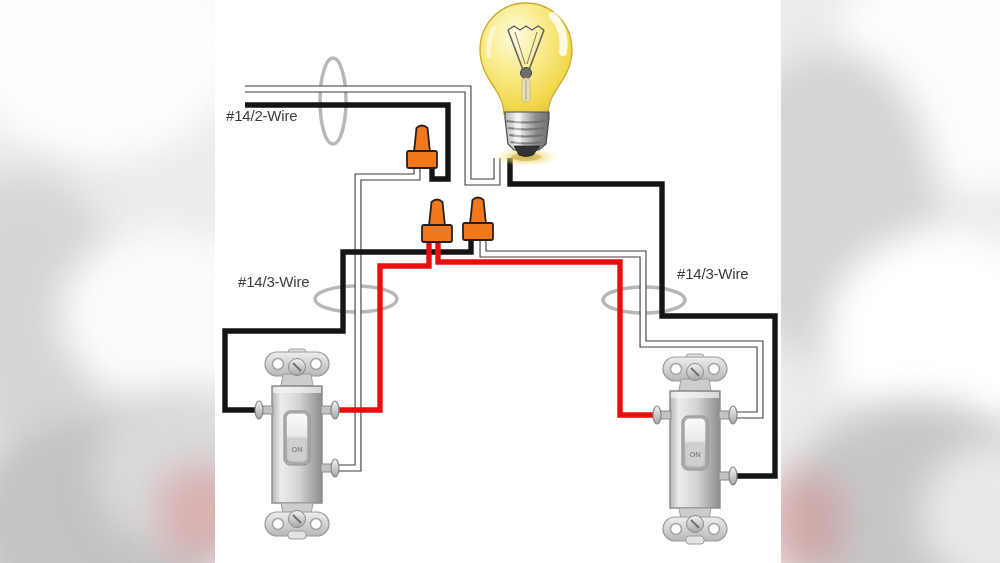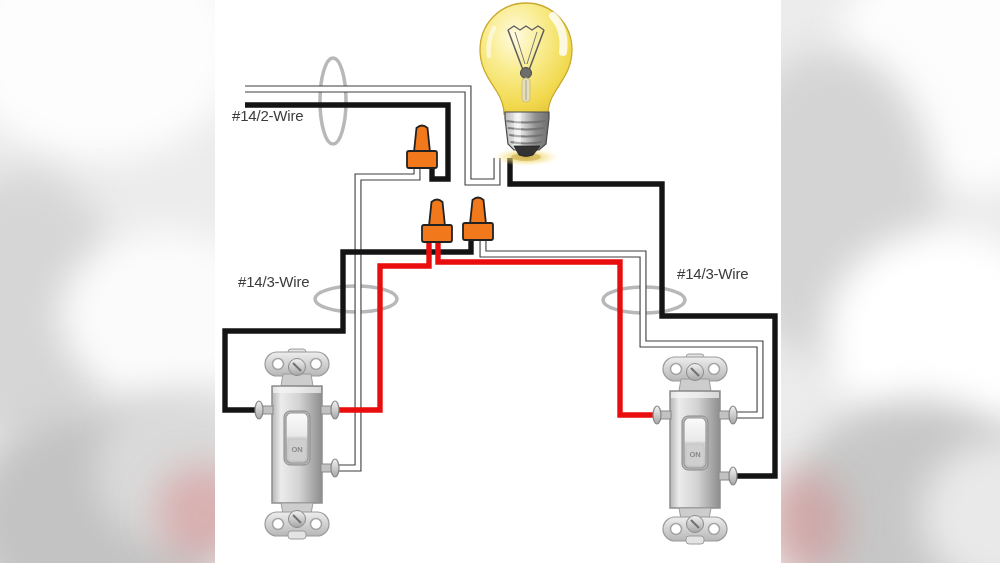--- a/index.html
+++ b/index.html
@@ -208,16 +208,16 @@
           <rect x="663" y="517" width="64" height="24" rx="12" fill="url(#gBracket)" stroke="#9a9a9a" stroke-width="1.2"></rect>
           <rect x="686" y="536" width="18" height="8" rx="3" fill="#e3e3e3" stroke="#9c9c9c" stroke-width="1"></rect>
           <circle cx="676" cy="529" r="5.5" fill="#ffffff" stroke="#a3a3a3" stroke-width="1.5"></circle>
           <circle cx="714" cy="529" r="5.5" fill="#ffffff" stroke="#a3a3a3" stroke-width="1.5"></circle>
           <circle cx="695" cy="524" r="8.5" fill="url(#gScrew)" stroke="#8a8a8a" stroke-width="1"></circle>
           <line x1="691" y1="520" x2="699" y2="528" stroke="#707070" stroke-width="2"></line>
         </g>
       </g>
   </svg>
 
-  <div class="wire-label" id="lbl0" style="left: 232px; top: 108px; color: rgb(60, 60, 60);">#14/2-Wire</div>
+  <div class="wire-label" id="lbl0" style="left: 226px; top: 108px; color: rgb(60, 60, 60);">#14/2-Wire</div>
   <div class="wire-label" id="lbl1" style="left: 238px; top: 274px; color: rgb(60, 60, 60);">#14/3-Wire</div>
   <div class="wire-label" id="lbl2" style="left: 677px; top: 266px; color: rgb(60, 60, 60);">#14/3-Wire</div>
 </div>
 
 </body></html>

